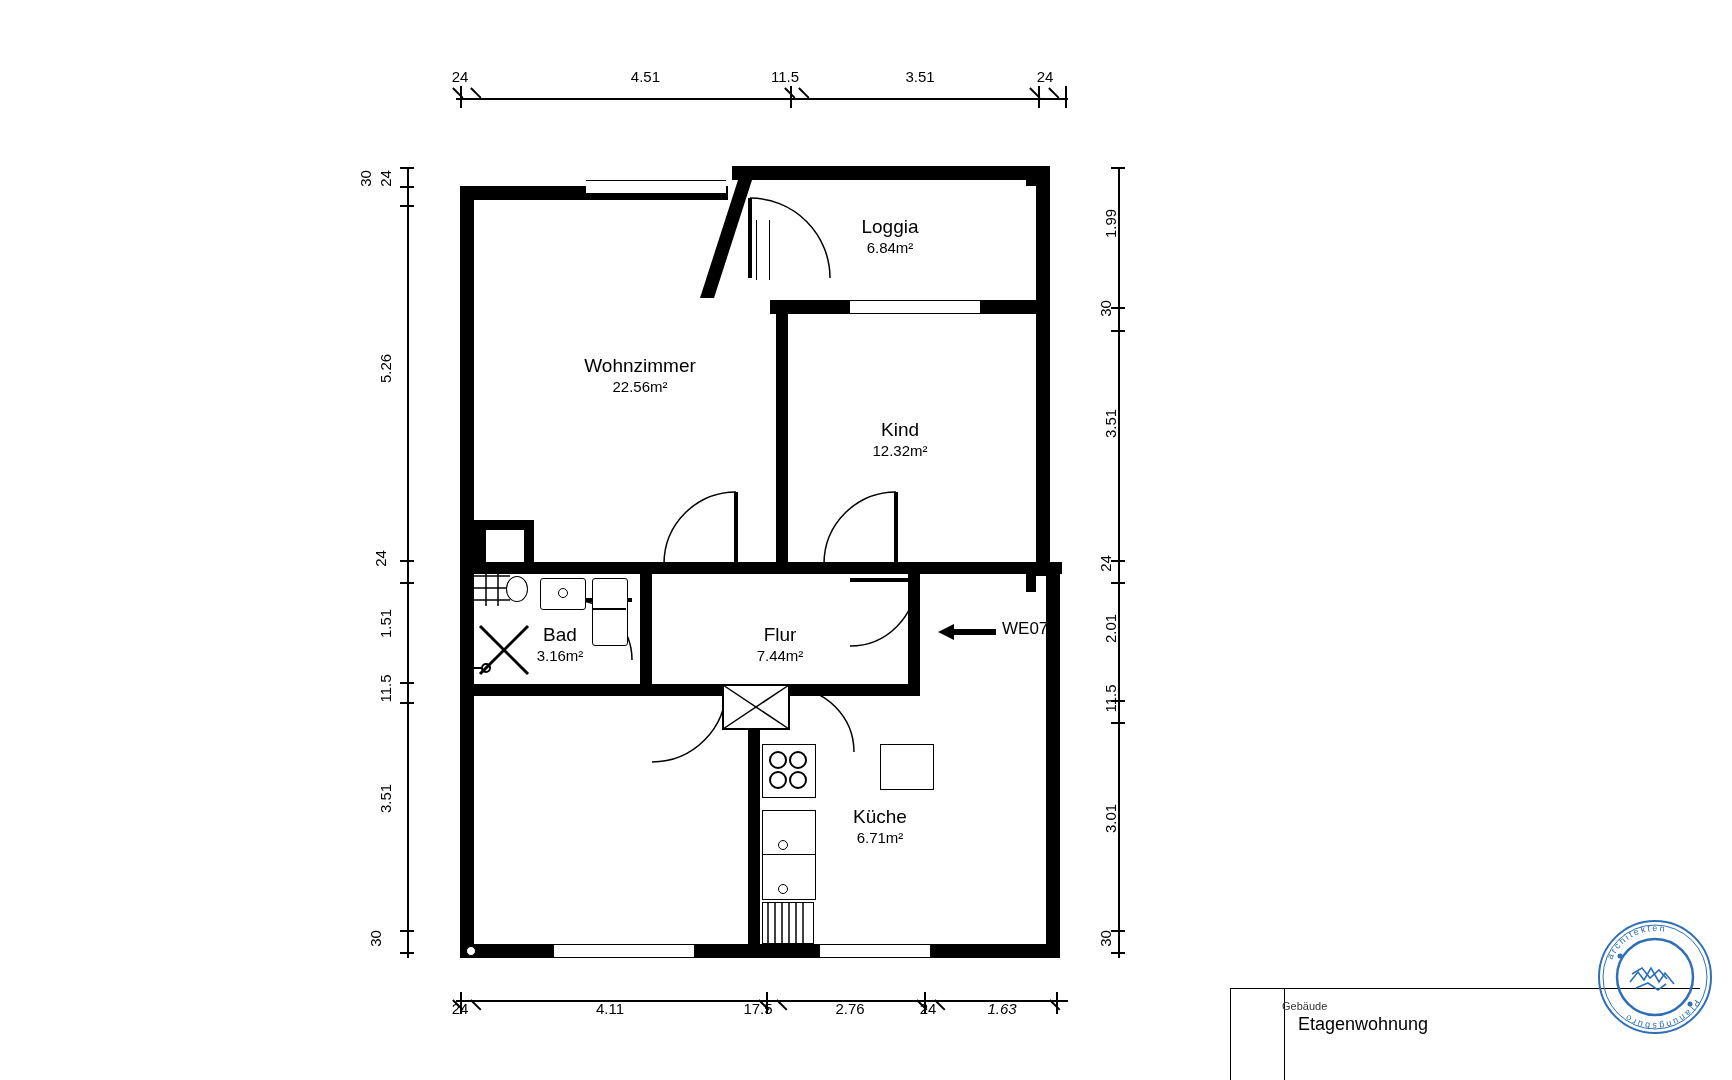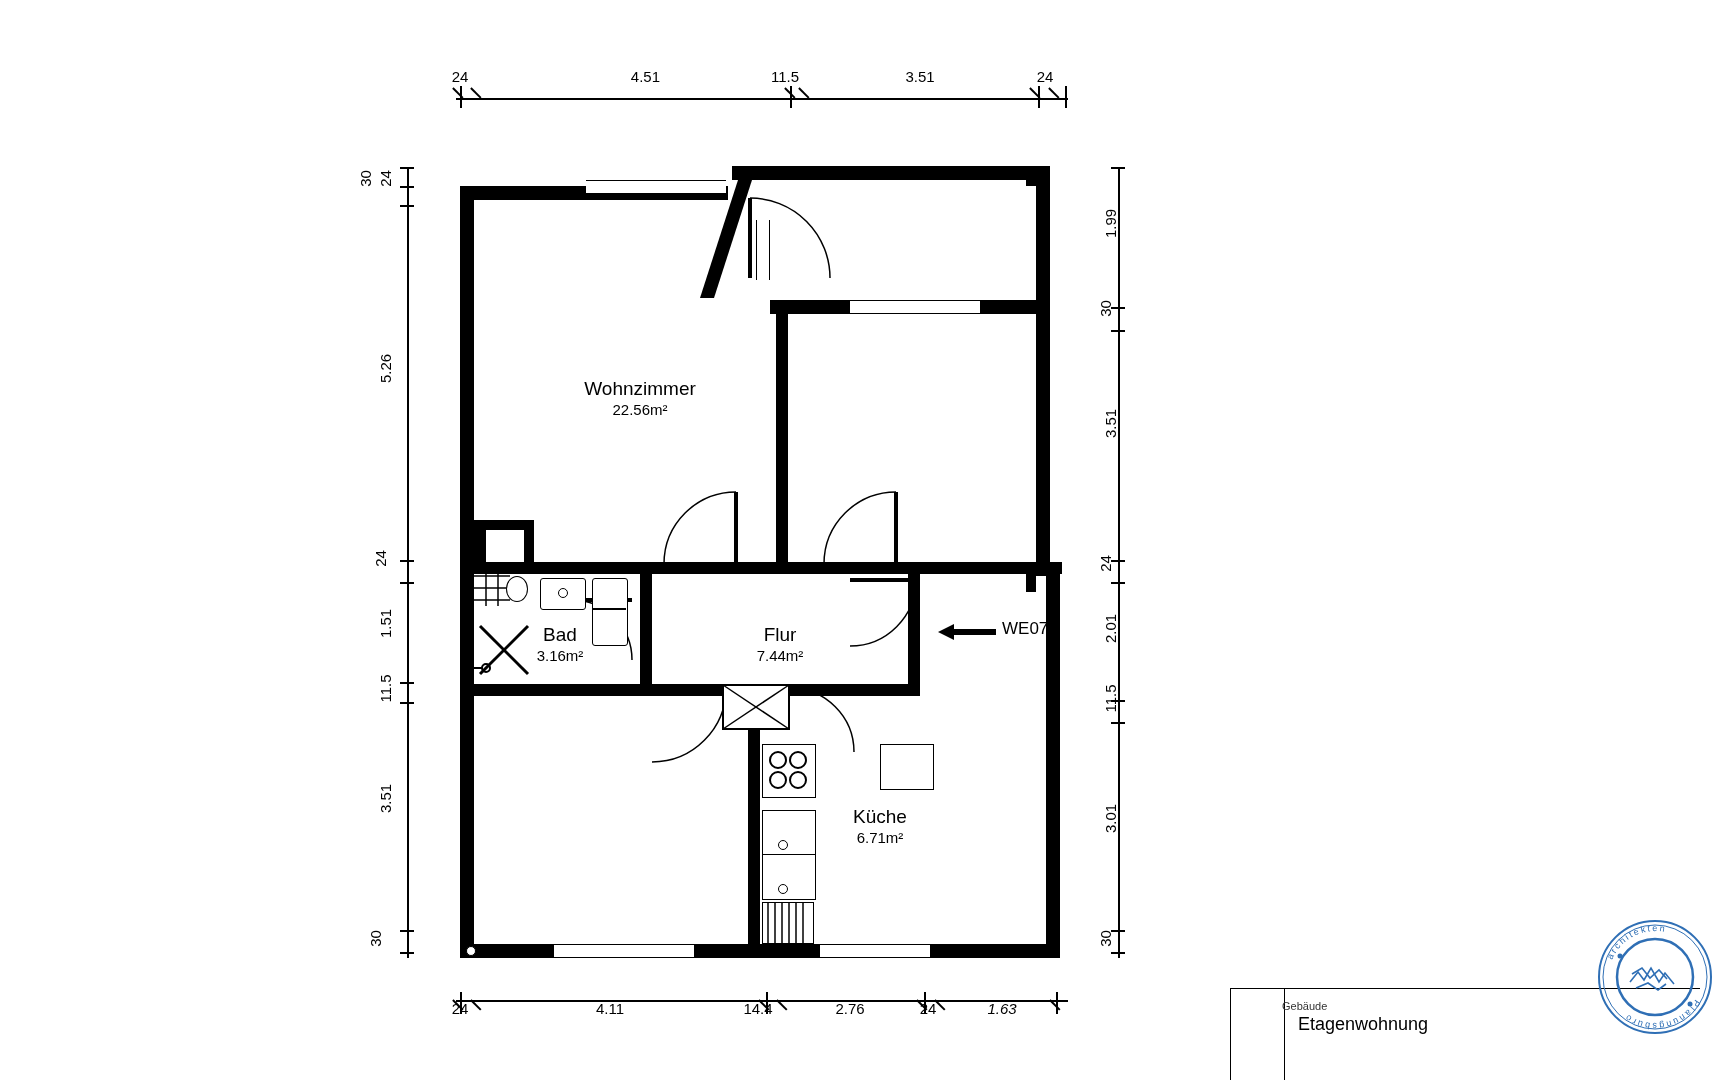--- a/index.html
+++ b/index.html
@@ -203,21 +203,21 @@
     <div class="tick a" style="left:915px; top:1004px;"></div>
     <div class="tick a" style="left:933px; top:1004px;"></div>
     <div class="tick a" style="left:1048px; top:1004px;"></div>
     <div class="thin" style="left:460px; top:992px; width:1.5px; height:22px;"></div>
     <div class="thin" style="left:766px; top:992px; width:1.5px; height:22px;"></div>
     <div class="thin" style="left:924px; top:992px; width:1.5px; height:22px;"></div>
     <div class="thin" style="left:1056px; top:992px; width:1.5px; height:22px;"></div>
 
     <div class="dim-h" style="left:440px; top:1000px; width:40px;">24</div>
     <div class="dim-h" style="left:570px; top:1000px; width:80px;">4.11</div>
-    <div class="dim-h" style="left:718px; top:1000px; width:80px;">14.4</div>
+    <div class="dim-h" style="left:718px; top:1000px; width:80px;">17.5</div>
     <div class="dim-h" style="left:810px; top:1000px; width:80px;">2.76</div>
     <div class="dim-h" style="left:908px; top:1000px; width:40px;">24</div>
     <div class="dim-h" style="left:972px; top:1000px; width:60px;font-style:italic;">1.63</div>
   </div>
 
   <div>
 
     <div class="wall" style="left:460px; top:186px; width:14px; height:772px;"></div>
 
     <div class="wall" style="left:460px; top:944px; width:600px; height:14px;"></div>
@@ -356,26 +356,34 @@
       <line x1="34" y1="0" x2="34" y2="42" stroke="#000" stroke-width="1.5"></line>
       <line x1="41" y1="0" x2="41" y2="42" stroke="#000" stroke-width="1.5"></line>
     </svg>
 
     <div class="fixture" style="left:880px; top:744px; width:52px; height:44px;"></div>
 
     <div class="fixture-round" style="left:466px; top:946px; width:8px; height:8px;"></div>
 
   </div>
 
-
-  <div class="room-label" style="left:530px; top:377px; width:220px;text-align:center;">
+  <div class="room-label" style="left:790px; top:215px; width:200px;">
+    <span class="name">Loggia</span>
+    <span class="area">6.84m²</span>
+  </div>
+
+  <div class="room-label" style="left:530px; top:354px; width:220px;text-align:center;">
     <span class="name">Wohnzimmer</span>
     <span class="area">22.56m²</span>
   </div>
 
+  <div class="room-label" style="left:810px; top:418px; width:180px;">
+    <span class="name">Kind</span>
+    <span class="area">12.32m²</span>
+  </div>
 
   <div class="room-label" style="left:490px; top:623px; width:140px;">
     <span class="name">Bad</span>
     <span class="area">3.16m²</span>
   </div>
 
   <div class="room-label" style="left:700px; top:623px; width:160px;">
     <span class="name">Flur</span>
     <span class="area">7.44m²</span>
   </div>

